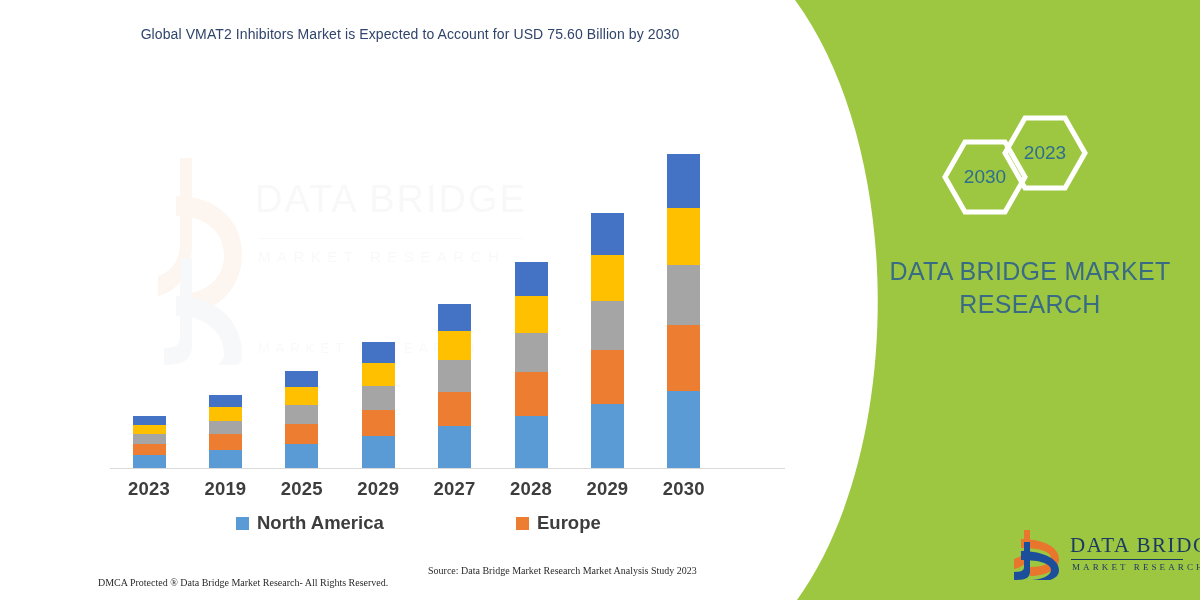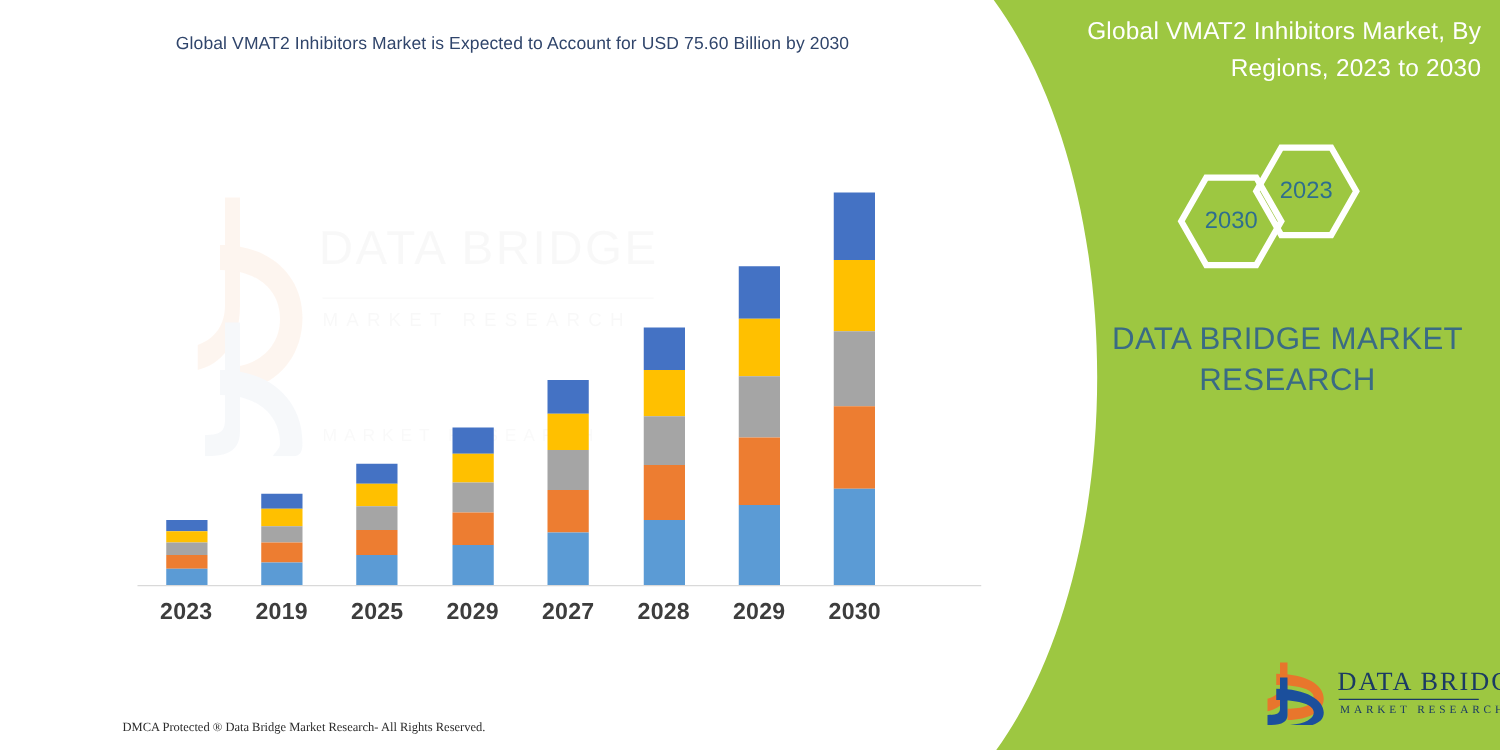--- a/index.html
+++ b/index.html
@@ -218,27 +218,37 @@
           <div class="xlabel" style="left: 185.4px;">2019</div>
           <div class="xlabel" style="left: 261.8px;">2025</div>
           <div class="xlabel" style="left: 338.2px;">2029</div>
           <div class="xlabel" style="left: 414.6px;">2027</div>
           <div class="xlabel" style="left: 491px;">2028</div>
           <div class="xlabel" style="left: 567.4px;">2029</div>
           <div class="xlabel" style="left: 643.8px;">2030</div>
         </div>
     </div>
 
+    <div id="legend">
+        <div class="legend-item" style="left: 236px;">
+          <span class="legend-swatch" style="background: rgb(91, 155, 213);"></span>
+          <span class="legend-label">North America</span>
+        </div>
+        <div class="legend-item" style="left: 516px;">
+          <span class="legend-swatch" style="background: rgb(237, 125, 49);"></span>
+          <span class="legend-label">Europe</span>
+        </div>
+      </div>
 
     <div id="footer">
       <div id="dmca">DMCA Protected ® Data Bridge Market Research- All Rights Reserved.</div>
+      <div id="source">Source: Data Bridge Market Research  Market Analysis Study 2023</div>
     </div>
   </div>
 
-  <div id="panel-title">Global VMAT2 Inhibitors Market, By Regions, 2023 to 2030</div>
 
   <div id="hexes">
     <svg viewBox="0 0 190 110" style="position:absolute;left:0;top:0;width:190px;height:110px;">
       <polygon points="100,8 140,8 160,43 140,78 100,78 80,43" fill="none" stroke="#ffffff" stroke-width="5"></polygon>
       <polygon points="40,32 80,32 100,67 80,102 40,102 20,67" fill="none" stroke="#ffffff" stroke-width="5"></polygon>
     </svg>
     <div class="hex-label" style="left:70px;top:32px;">2023</div>
     <div class="hex-label" style="left:10px;top:56px;">2030</div>
   </div>
 

